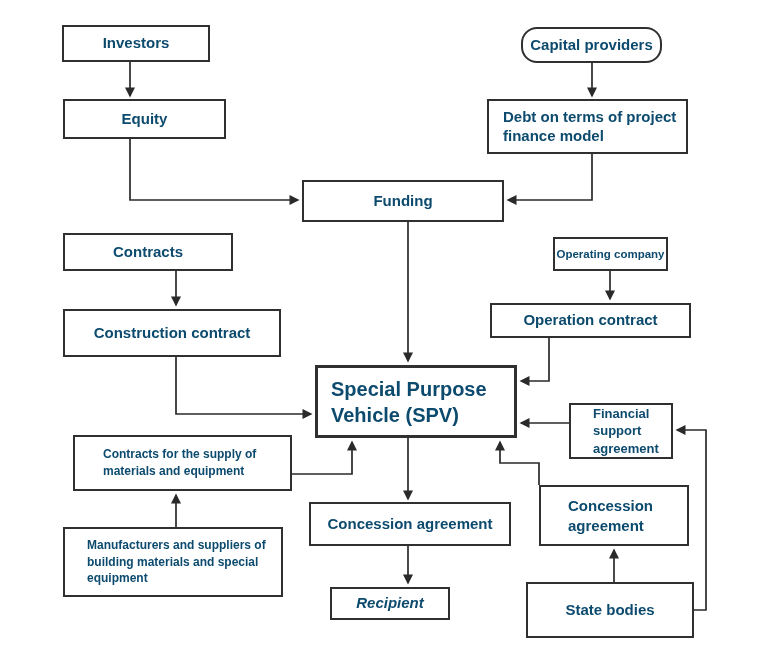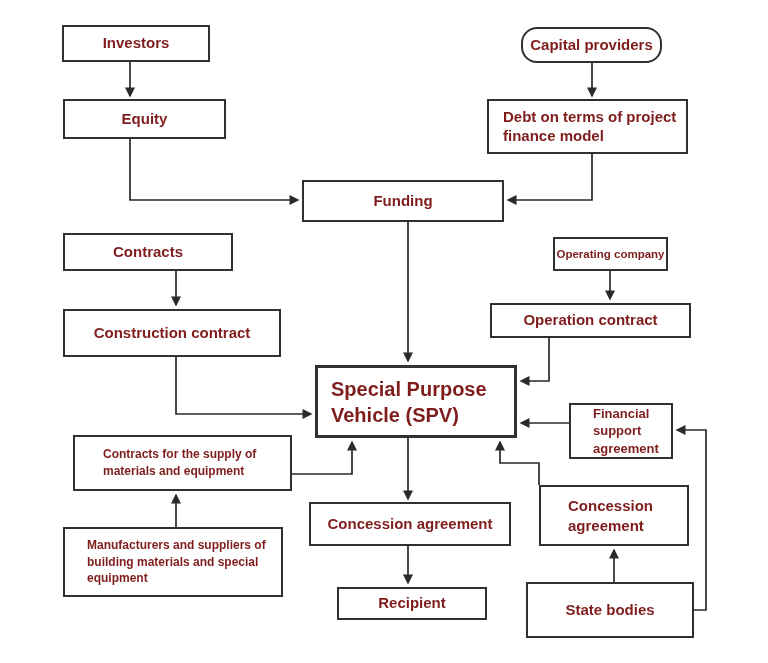--- a/index.html
+++ b/index.html
@@ -18,21 +18,21 @@
   #connectors {
     position: absolute;
     left: 0; top: 0;
     width: 768px; height: 663px;
   }
   .node {
     position: absolute;
     box-sizing: border-box;
     background: #ffffff;
     border: 2px solid #303030;
-    color: #7f1d1d;
+    color: #0c4a6e;
     font-weight: bold;
     font-size: 15px;
     line-height: 1.25;
     display: flex;
     align-items: center;
     justify-content: center;
     text-align: center;
   }
   .node.align-left {
     justify-content: flex-start;
@@ -55,21 +55,21 @@
                       padding-left: 13px; }
   #n-finsupport     { left: 569px; top: 403px; width: 104px; height: 56px;
                       font-size: 13px; line-height: 1.35; padding-left: 22px; }
   #n-supply         { left: 63px;  top: 435px; width: 219px; height: 56px;
                       font-size: 12px; line-height: 1.4; padding-left: 28px; padding-right: 4px; margin-left: 10px; }
   #n-concession     { left: 539px; top: 485px; width: 150px; height: 61px;
                       padding-left: 27px; line-height: 1.3; }
   #n-financing      { left: 309px; top: 502px; width: 202px; height: 44px; }
   #n-manufacturers  { left: 63px;  top: 527px; width: 220px; height: 70px;
                       font-size: 12px; line-height: 1.4; padding-left: 22px; padding-right: 4px; }
-  #n-recipient      { left: 337px; top: 587px; width: 150px; height: 33px; }
+  #n-recipient      { left: 330px; top: 587px; width: 120px; height: 33px; font-style: italic; }
   #n-statebodies    { left: 526px; top: 582px; width: 168px; height: 56px; }
 
   .edge {
     fill: none;
     stroke: #2a2a2a;
     stroke-width: 1.7;
   }
 </style>
 </head>
 <body>

